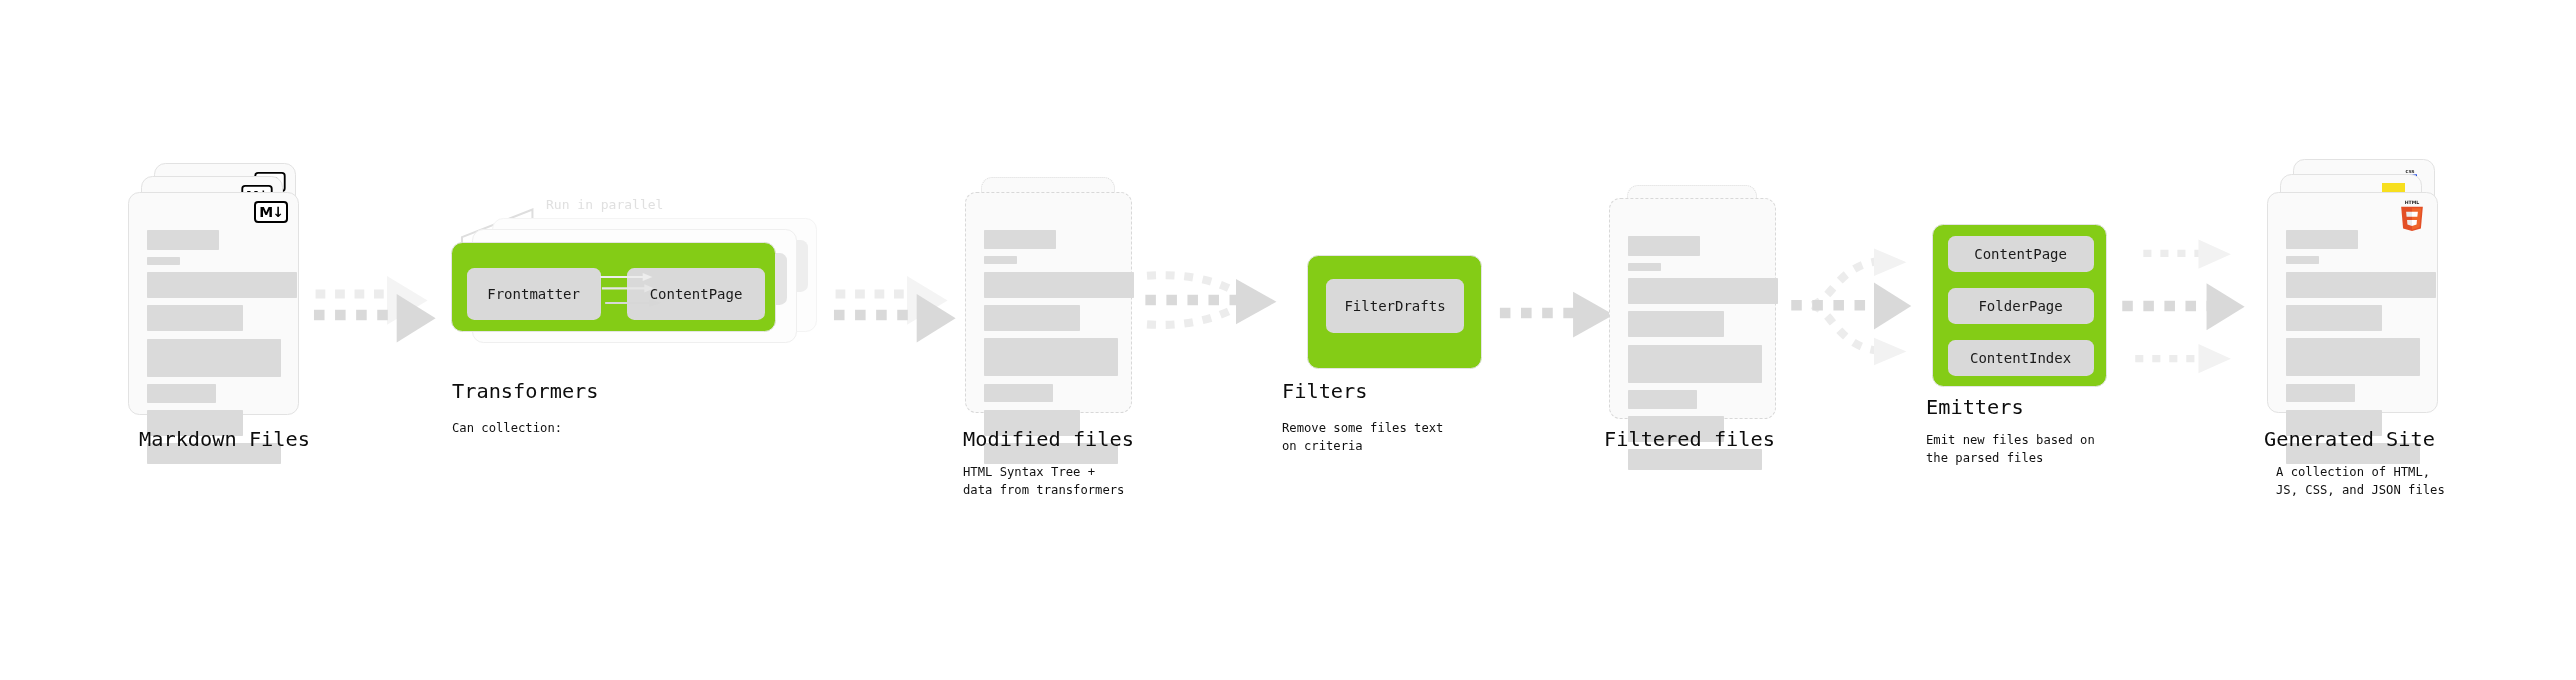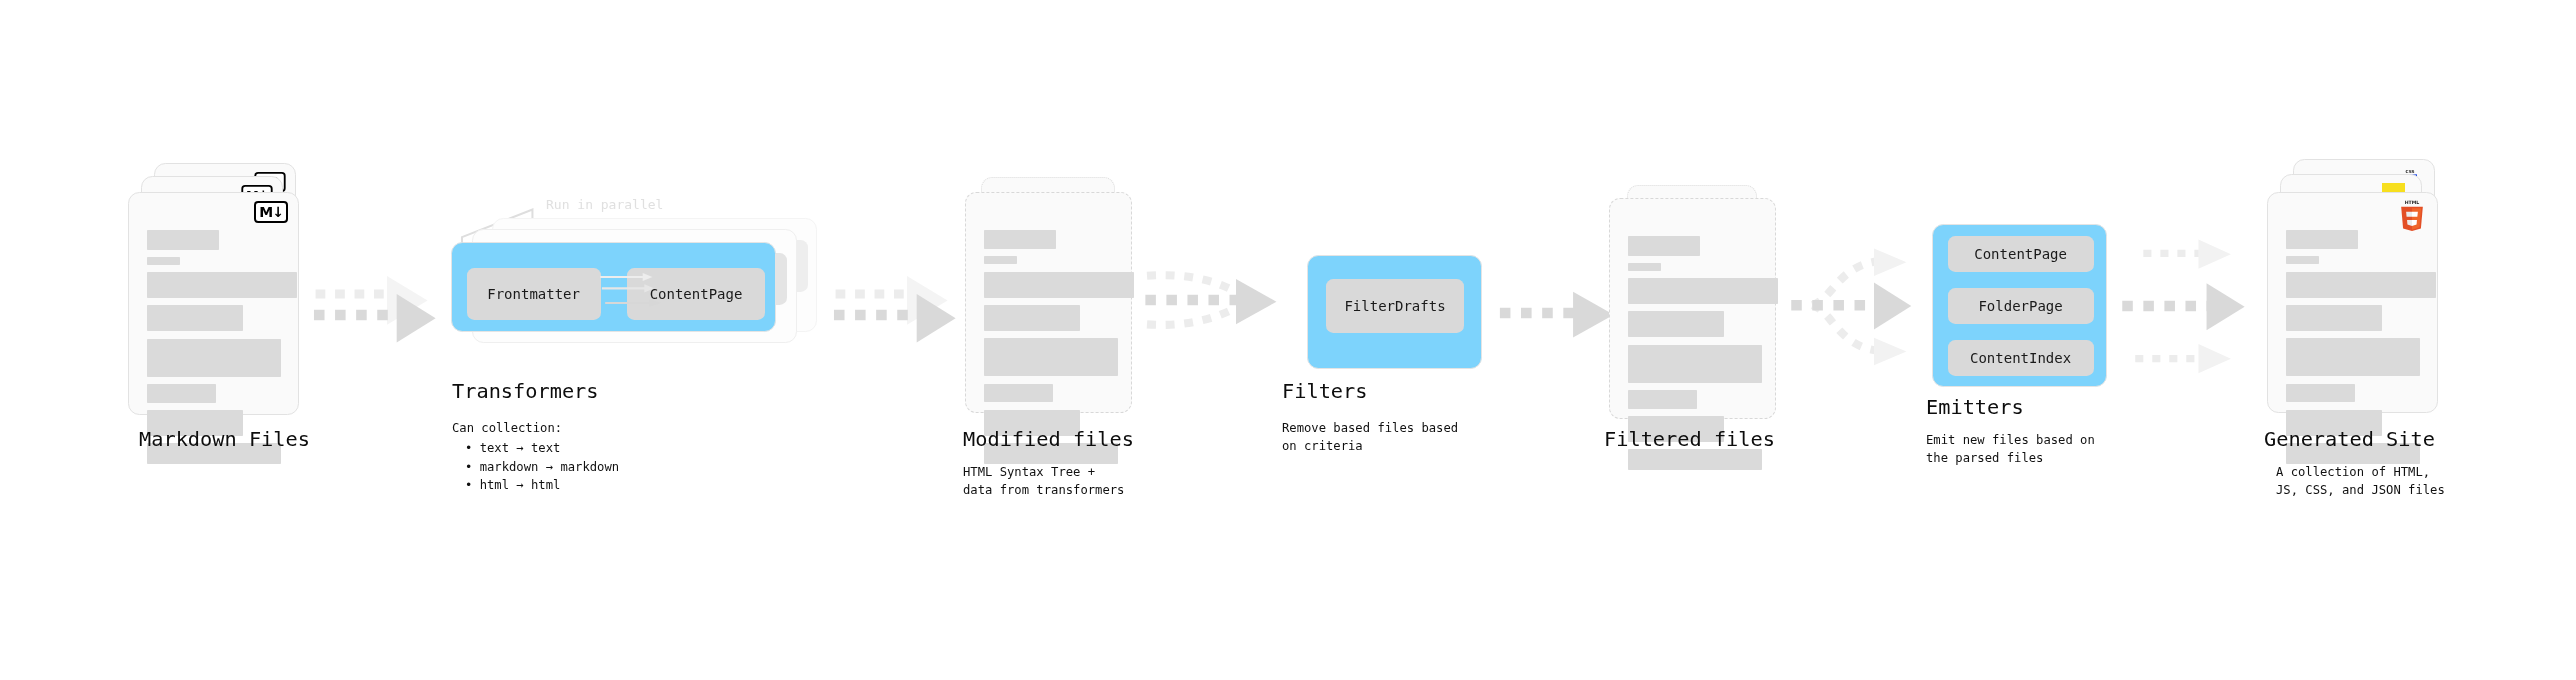--- a/index.html
+++ b/index.html
@@ -78,21 +78,21 @@
   .js-badge {
     position: absolute; width: 23px; height: 14.6px;
     background: #f7df1e;
   }
 
   
   .group-box {
     position: absolute;
     border: 1.6px solid #e4e4e4;
     border-radius: 11.4px;
-    background: #7dd3fc;
+    background: #84cc16;
     box-sizing: border-box;
   }
   .ghost1 { border-color: #efefef; background: #fdfdfd; }
   .ghost2 { border-color: #f4f4f4; background: #fdfdfd; }
 
   .chip {
     position: absolute;
     background: #d9d9d9;
     border-radius: 7.3px;
     display: flex;
@@ -215,23 +215,20 @@
         <path d="M6,58 H60" stroke="#e6e6e6"></path>
         <polygon points="58,53 70,58 58,63" fill="#e6e6e6"></polygon>
         <path d="M10,76 H66" stroke="#d7d7d7"></path>
         <polygon points="64,71 78,76 64,81" fill="#d7d7d7"></polygon>
       </g>
     </svg>
   </div>
 
   <div class="title" style="left:452px; top:379px;">Transformers</div>
   <div class="caption" style="left:452px; top:419px;">Can collection:</div>
-  <div class="bullets" style="left:465px; top:439px;">• text → text
-• markdown → markdown
-• html → html</div>
 
   <svg class="abs-svg" style="left:829px; top:268px;" width="130" height="73" viewBox="0 0 160 90">
     <g stroke="#ececec" stroke-width="11" stroke-dasharray="12 12" fill="none">
       <path d="M8,32 H100"></path>
     </g>
     <polygon points="96,10 146,40 96,70" fill="#f4f4f4"></polygon>
     <g stroke="#d9d9d9" stroke-width="13" stroke-dasharray="13 13" fill="none">
       <path d="M6,58 H112"></path>
     </g>
     <polygon points="108,32 156,62 108,92" fill="#d9d9d9"></polygon>
@@ -266,21 +263,21 @@
       <path d="M4,52 H118"></path>
     </g>
     <polygon points="116,26 166,54 116,82" fill="#d9d9d9"></polygon>
   </svg>
 
   <div class="group-box" style="left:1307px; top:255px; width:175px; height:114px;">
     <div class="chip" style="left:18px; top:23px; width:138px; height:54px;">FilterDrafts</div>
   </div>
 
   <div class="title" style="left:1282px; top:379px;">Filters</div>
-  <div class="caption" style="left:1282px; top:419px;">Remove based files based
+  <div class="caption" style="left:1282px; top:419px;">Remove some files text
 on criteria</div>
 
   <svg class="abs-svg" style="left:1495px; top:286px;" width="122" height="54" viewBox="0 0 150 66">
     <g stroke="#d9d9d9" stroke-width="13" stroke-dasharray="13 13" fill="none">
       <path d="M6,33 H100"></path>
     </g>
     <polygon points="96,7 146,35 96,63" fill="#d9d9d9"></polygon>
   </svg>
 
   <div class="doc-stack" style="left:1609px; top:185px; width:171px; height:260px;">

